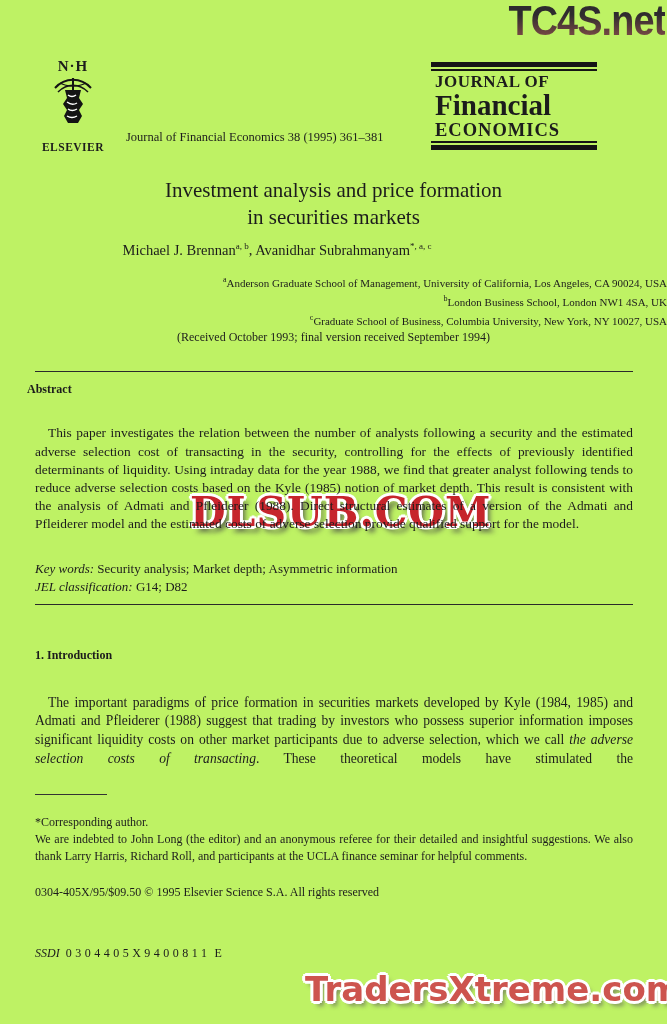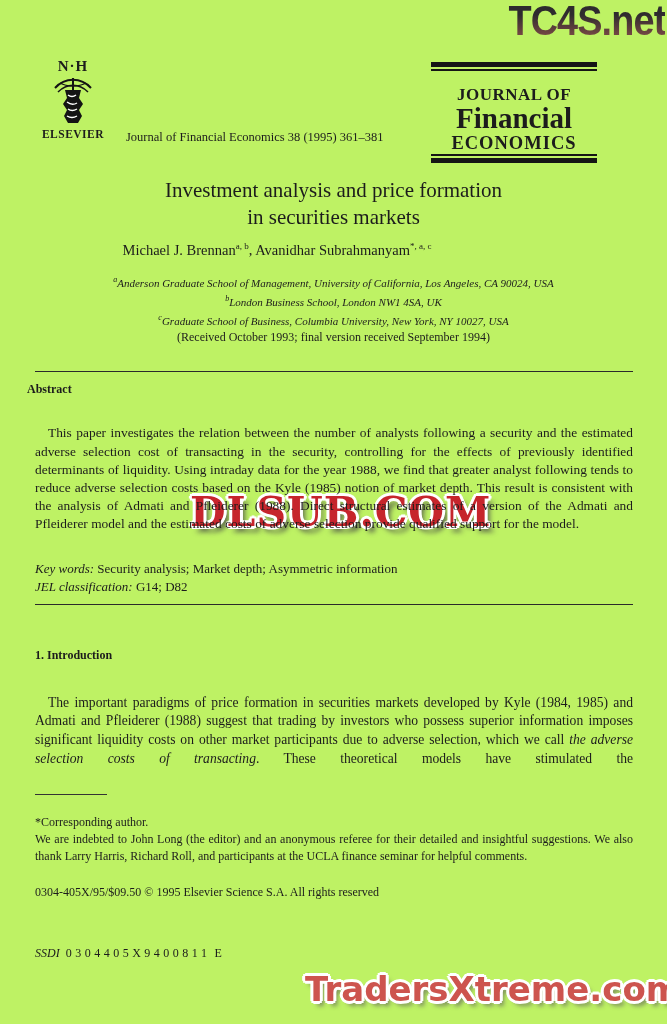--- a/index.html
+++ b/index.html
@@ -42,40 +42,40 @@
     color:var(--watermark-red-bottom,#cd544e);
     text-shadow:
       -2px -2px 0 #fff, 2px -2px 0 #fff, -2px 2px 0 #fff, 2px 2px 0 #fff,
       -3px 0 0 #fff, 3px 0 0 #fff, 0 -3px 0 #fff, 0 3px 0 #fff,
       4px 5px 4px rgba(90,90,90,.65);
   }
 
   
   .elsevier-block { left:40px; top:58px; width:66px; text-align:center; }
   .elsevier-nh { font-weight:bold; font-size:15px; letter-spacing:1px; }
-  .elsevier-label { left:38px; top:128px; width:70px; text-align:center;
+  .elsevier-label { left:38px; top:141px; width:70px; text-align:center;
     font-weight:bold; font-size:11.5px; letter-spacing:.5px; }
   .journal-line { left:126px; top:130px; font-size:12.5px; }
 
   .jfe-box { left:431px; top:62px; width:166px; }
   .jfe-rule-thick { height:5px; background:#151515; }
   .jfe-rule-thin  { height:2px; background:#151515; margin-top:2px; }
   .jfe-rule-thin2 { height:2px; background:#151515; margin-bottom:2px; }
-  .jfe-text { padding:14px 4px 0 4px;text-align:center; }
+  .jfe-text { padding:1px 4px 0 4px; }
   .jfe-l1 { font-weight:bold; font-size:17px; letter-spacing:.5px; line-height:19px; }
   .jfe-l2 { font-weight:bold; font-size:29px; line-height:28px; letter-spacing:0px; }
   .jfe-l3 { font-weight:bold; font-size:18.5px; line-height:22px; letter-spacing:1px; }
 
   
   .title { left:0; top:177px; width:667px; text-align:center;
     font-size:21px; line-height:27px; }
   .authors { left:0; top:241px; width:554px; text-align:center; font-size:14.5px; }
   .authors sup { font-size:9px; }
-  .affiliations { left:0; top:272px; width:667px; text-align:center;
-    font-style:italic; font-size:11px; line-height:15.5px; }
+  .affiliations { left:0; top:272px; width:667px; text-align:right;
+    font-size:11px; line-height:15.5px; }
   .affiliations sup { font-size:8px; }
   .received { left:0; top:330px; width:667px; text-align:center; font-size:12px; }
 
   .rule { left:35px; width:598px; border-top:1.5px solid #2a2a2a; height:0; }
   .rule-1 { top:371px; }
   .rule-2 { top:604px; }
   .fn-rule { top:794px; left:35px; width:72px; border-top:1.2px solid #333; height:0; }
 
   
   .abstract-heading { left:27px; top:382px; font-weight:bold; font-size:12px; }

